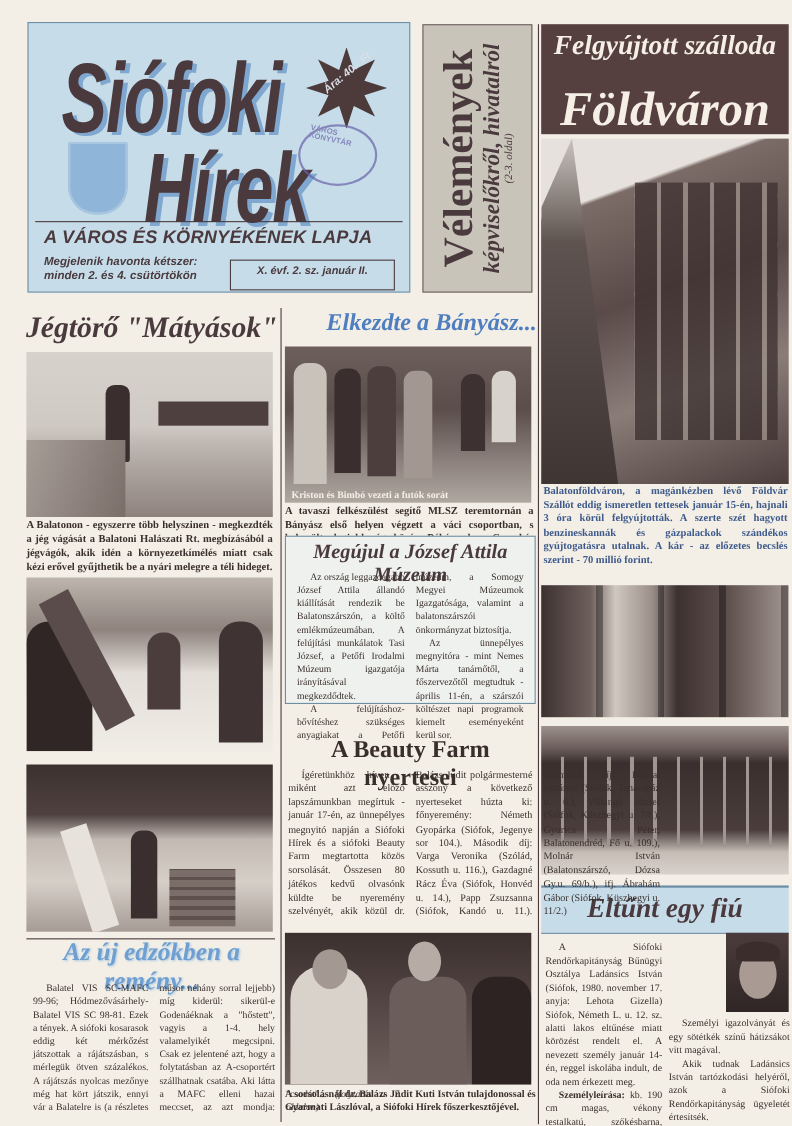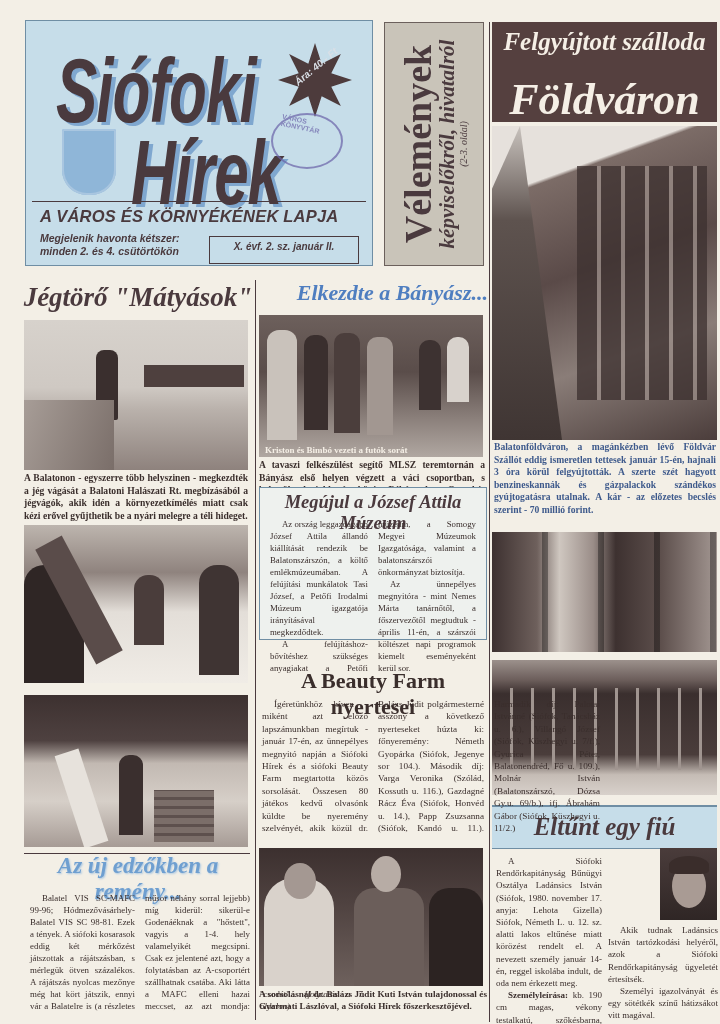--- a/index.html
+++ b/index.html
@@ -105,22 +105,22 @@
 </div>
 <div class="body-text" style="left:496px; top:855px; width:106px; font-size:9px; line-height:12.2px;">
   <p>A Siófoki Rendőrkapitányság Bűnügyi Osztálya Ladánsics István (Siófok, 1980. november 17. anyja: Lehota Gizella) Siófok, Németh L. u. 12. sz. alatti lakos eltűnése miatt körözést rendelt el. A nevezett személy január 14-én, reggel iskolába indult, de oda nem érkezett meg.</p>
   <p><b>Személyleírása:</b> <span>kb. 190 cm magas, vékony testalkatú, szőkésbarna, oldalra fésült, enyhén hullámos hajú, szemei sárgásbarnák. Utolsó ismert ruházata: fekete ballon orkán dzseki, sötétkék farmernadrág, szürke melegítőfelső, fekete katonai bakancs.</span></p>
 </div>
 <div class="photo" style="left:660px; top:848px; width:57px; height:72px; background:linear-gradient(180deg,#4a3c3b,#2f2625);">
   <div class="face" style="left:12px; top:16px; width:34px; height:44px; background:#a99b94;"></div>
   <div class="face" style="left:9px; top:8px; width:40px; height:18px; border-radius:50% 50% 20% 20%; background:#3a2d2b;"></div>
 </div>
 <div class="body-text" style="left:608px; top:924px; width:110px; font-size:9px; line-height:12.2px;">
+  <p>Személyi igazolványát és egy sötétkék színű hátizsákot vitt magával.</p>
   <p>Akik tudnak Ladánsics István tartózkodási helyéről, azok a Siófoki Rendőrkapitányság ügyeletét értesítsék.</p>
-  <p>Személyi igazolványát és egy sötétkék színű hátizsákot vitt magával.</p>
   <p>Telefon: 84/310-700</p>
 </div>
 
 <div class="section-title" style="left:22px; top:282px; width:232px; font-size:27px; color:#4a3a3e;">Jégtörő "Mátyások"</div>
 <div class="photo" style="left:24px; top:320px; width:224px; height:150px; background:linear-gradient(180deg,#d7d2cc 0%,#cfc9c3 45%,#b9b1ab 60%,#8e827d 100%);">
   <div class="ph-inner" style="left:120px; top:45px; width:100px; height:22px; background:#4e403e;"></div>
   <div class="ph-inner" style="left:72px; top:30px; width:22px; height:70px; background:#3a2f2e; border-radius:8px 8px 2px 2px;"></div>
   <div class="ph-inner" style="left:0; top:80px; width:90px; height:70px; background:linear-gradient(110deg,#a79d97,#7a6e69);"></div>
 </div>
 <div class="caption" style="left:24px; top:472px; width:224px;">A Balatonon - egyszerre több helyszinen - megkezdték a jég vágását a Balatoni Halászati Rt. megbízásából a jégvágók, akik idén a környezetkímélés miatt csak kézi erővel gyűjthetik be a nyári melegre a téli hideget.</div>

